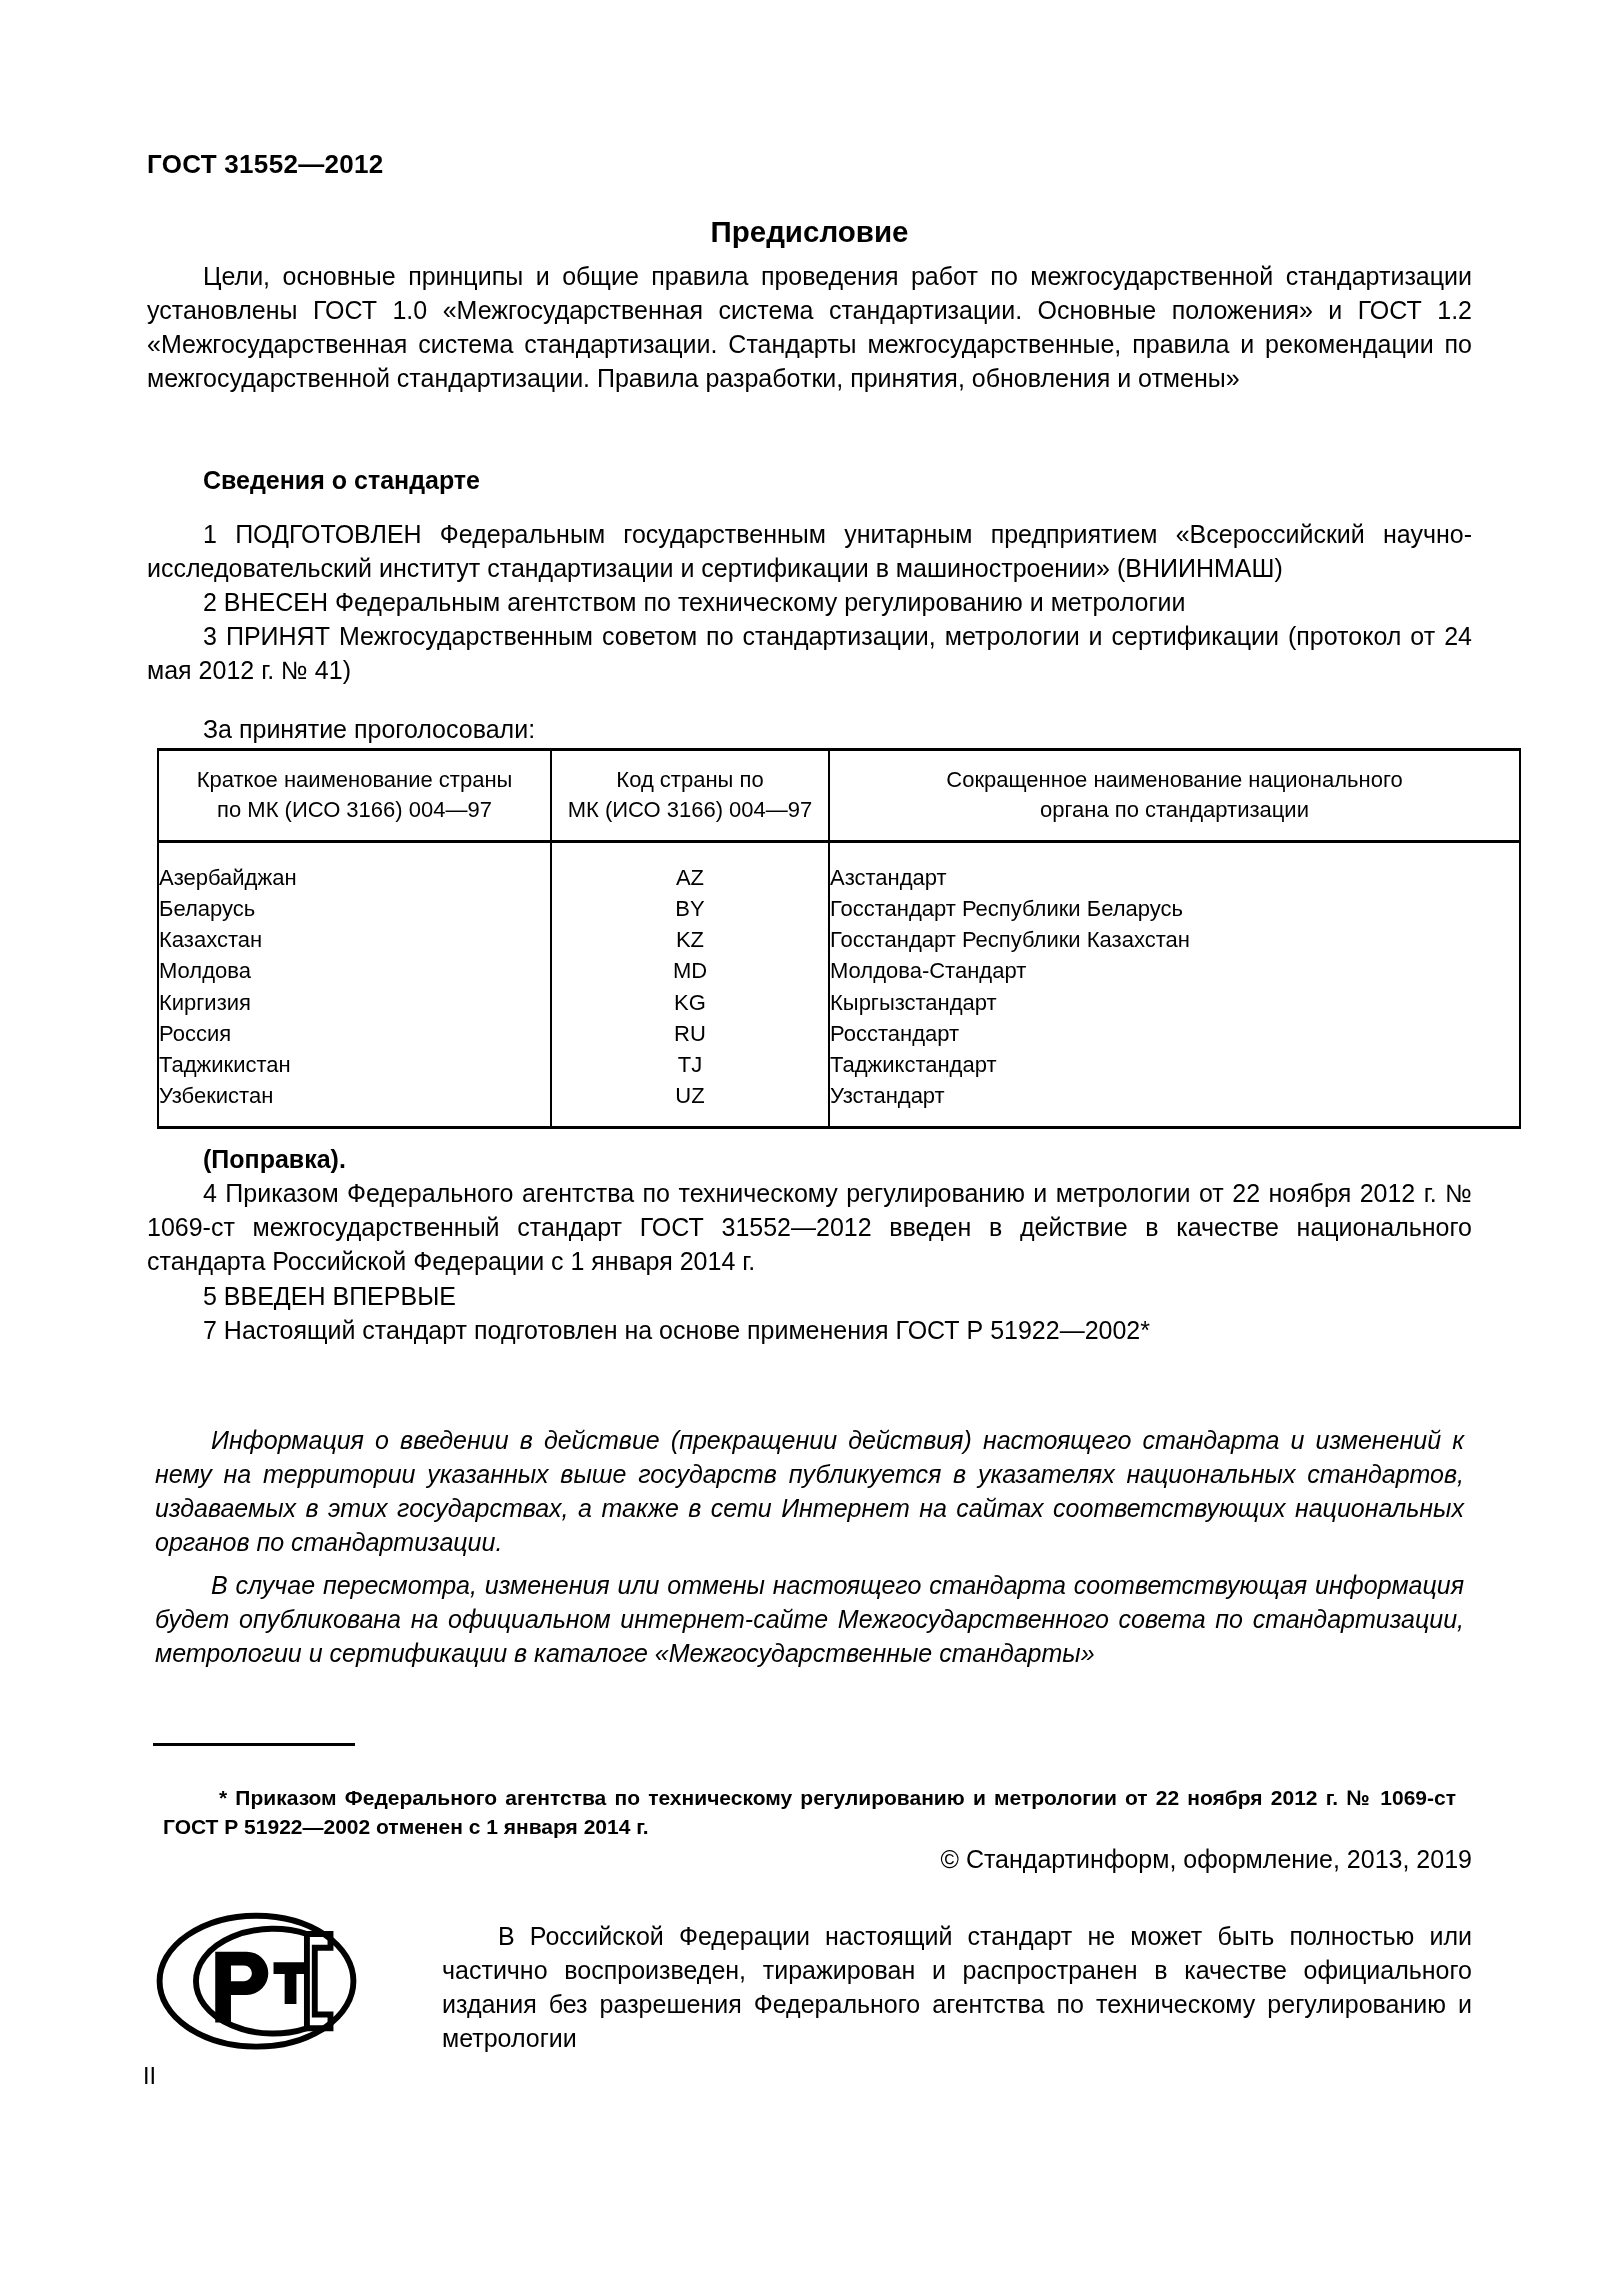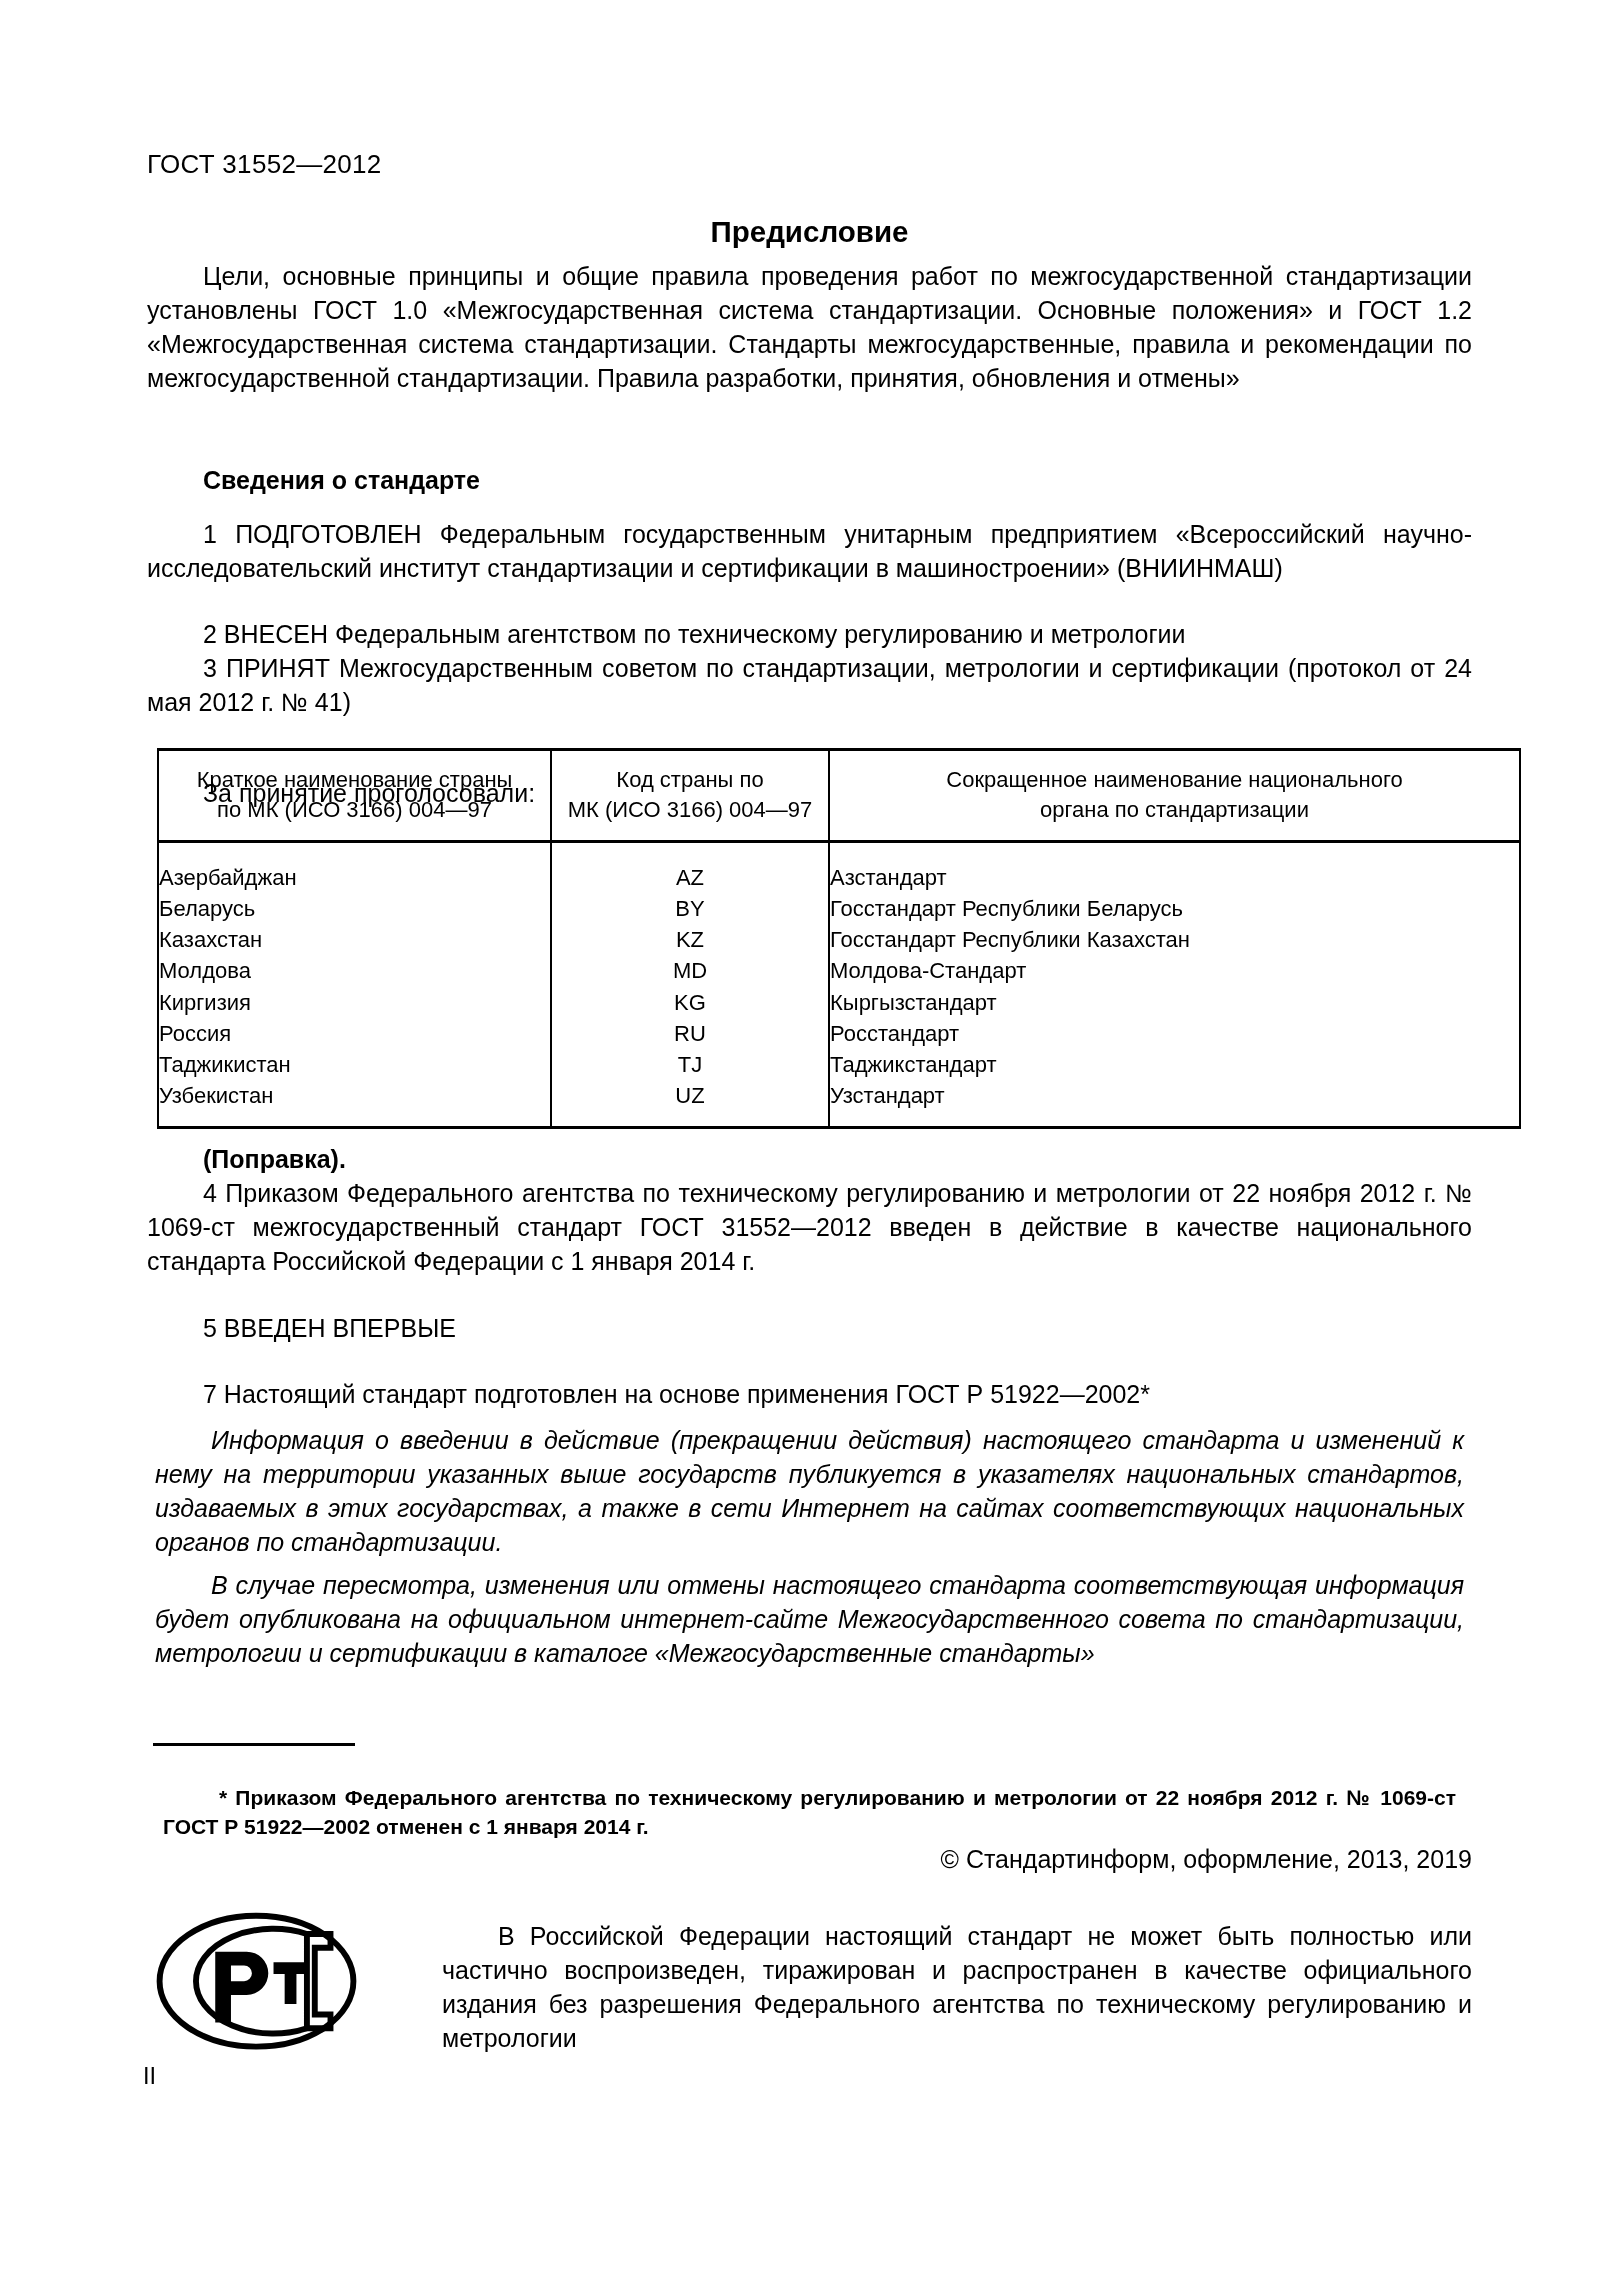--- a/index.html
+++ b/index.html
@@ -19,21 +19,21 @@
     overflow: hidden;
     box-sizing: border-box;
   }
 
   
   .std-header {
     position: absolute;
     left: 147px;
     top: 149px;
     font-size: 26px;
-    font-weight: normal;
+    font-weight: bold;
     letter-spacing: 0.3px;
     white-space: nowrap;
   }
 
   
   .doc-title {
     position: absolute;
     left: 147px;
     top: 215px;
     width: 1325px;
@@ -49,21 +49,21 @@
     width: 1325px;
     font-size: 25px;
     line-height: 1.365;
   }
   p.para {
     margin: 0;
     text-align: justify;
     text-justify: inter-word;
   }
   p.para.ind { text-indent: 56px; }
-  p.para.noj { text-align: left; margin-top: 32px; }
+  p.para.noj { text-align: left; }
   .subhead {
     margin: 0;
     font-weight: bold;
     text-indent: 56px;
   }
   .gap-sm { height: 19.6px; }
   .gap-md { height: 25px; }
 
   
   .country-table-wrap {

